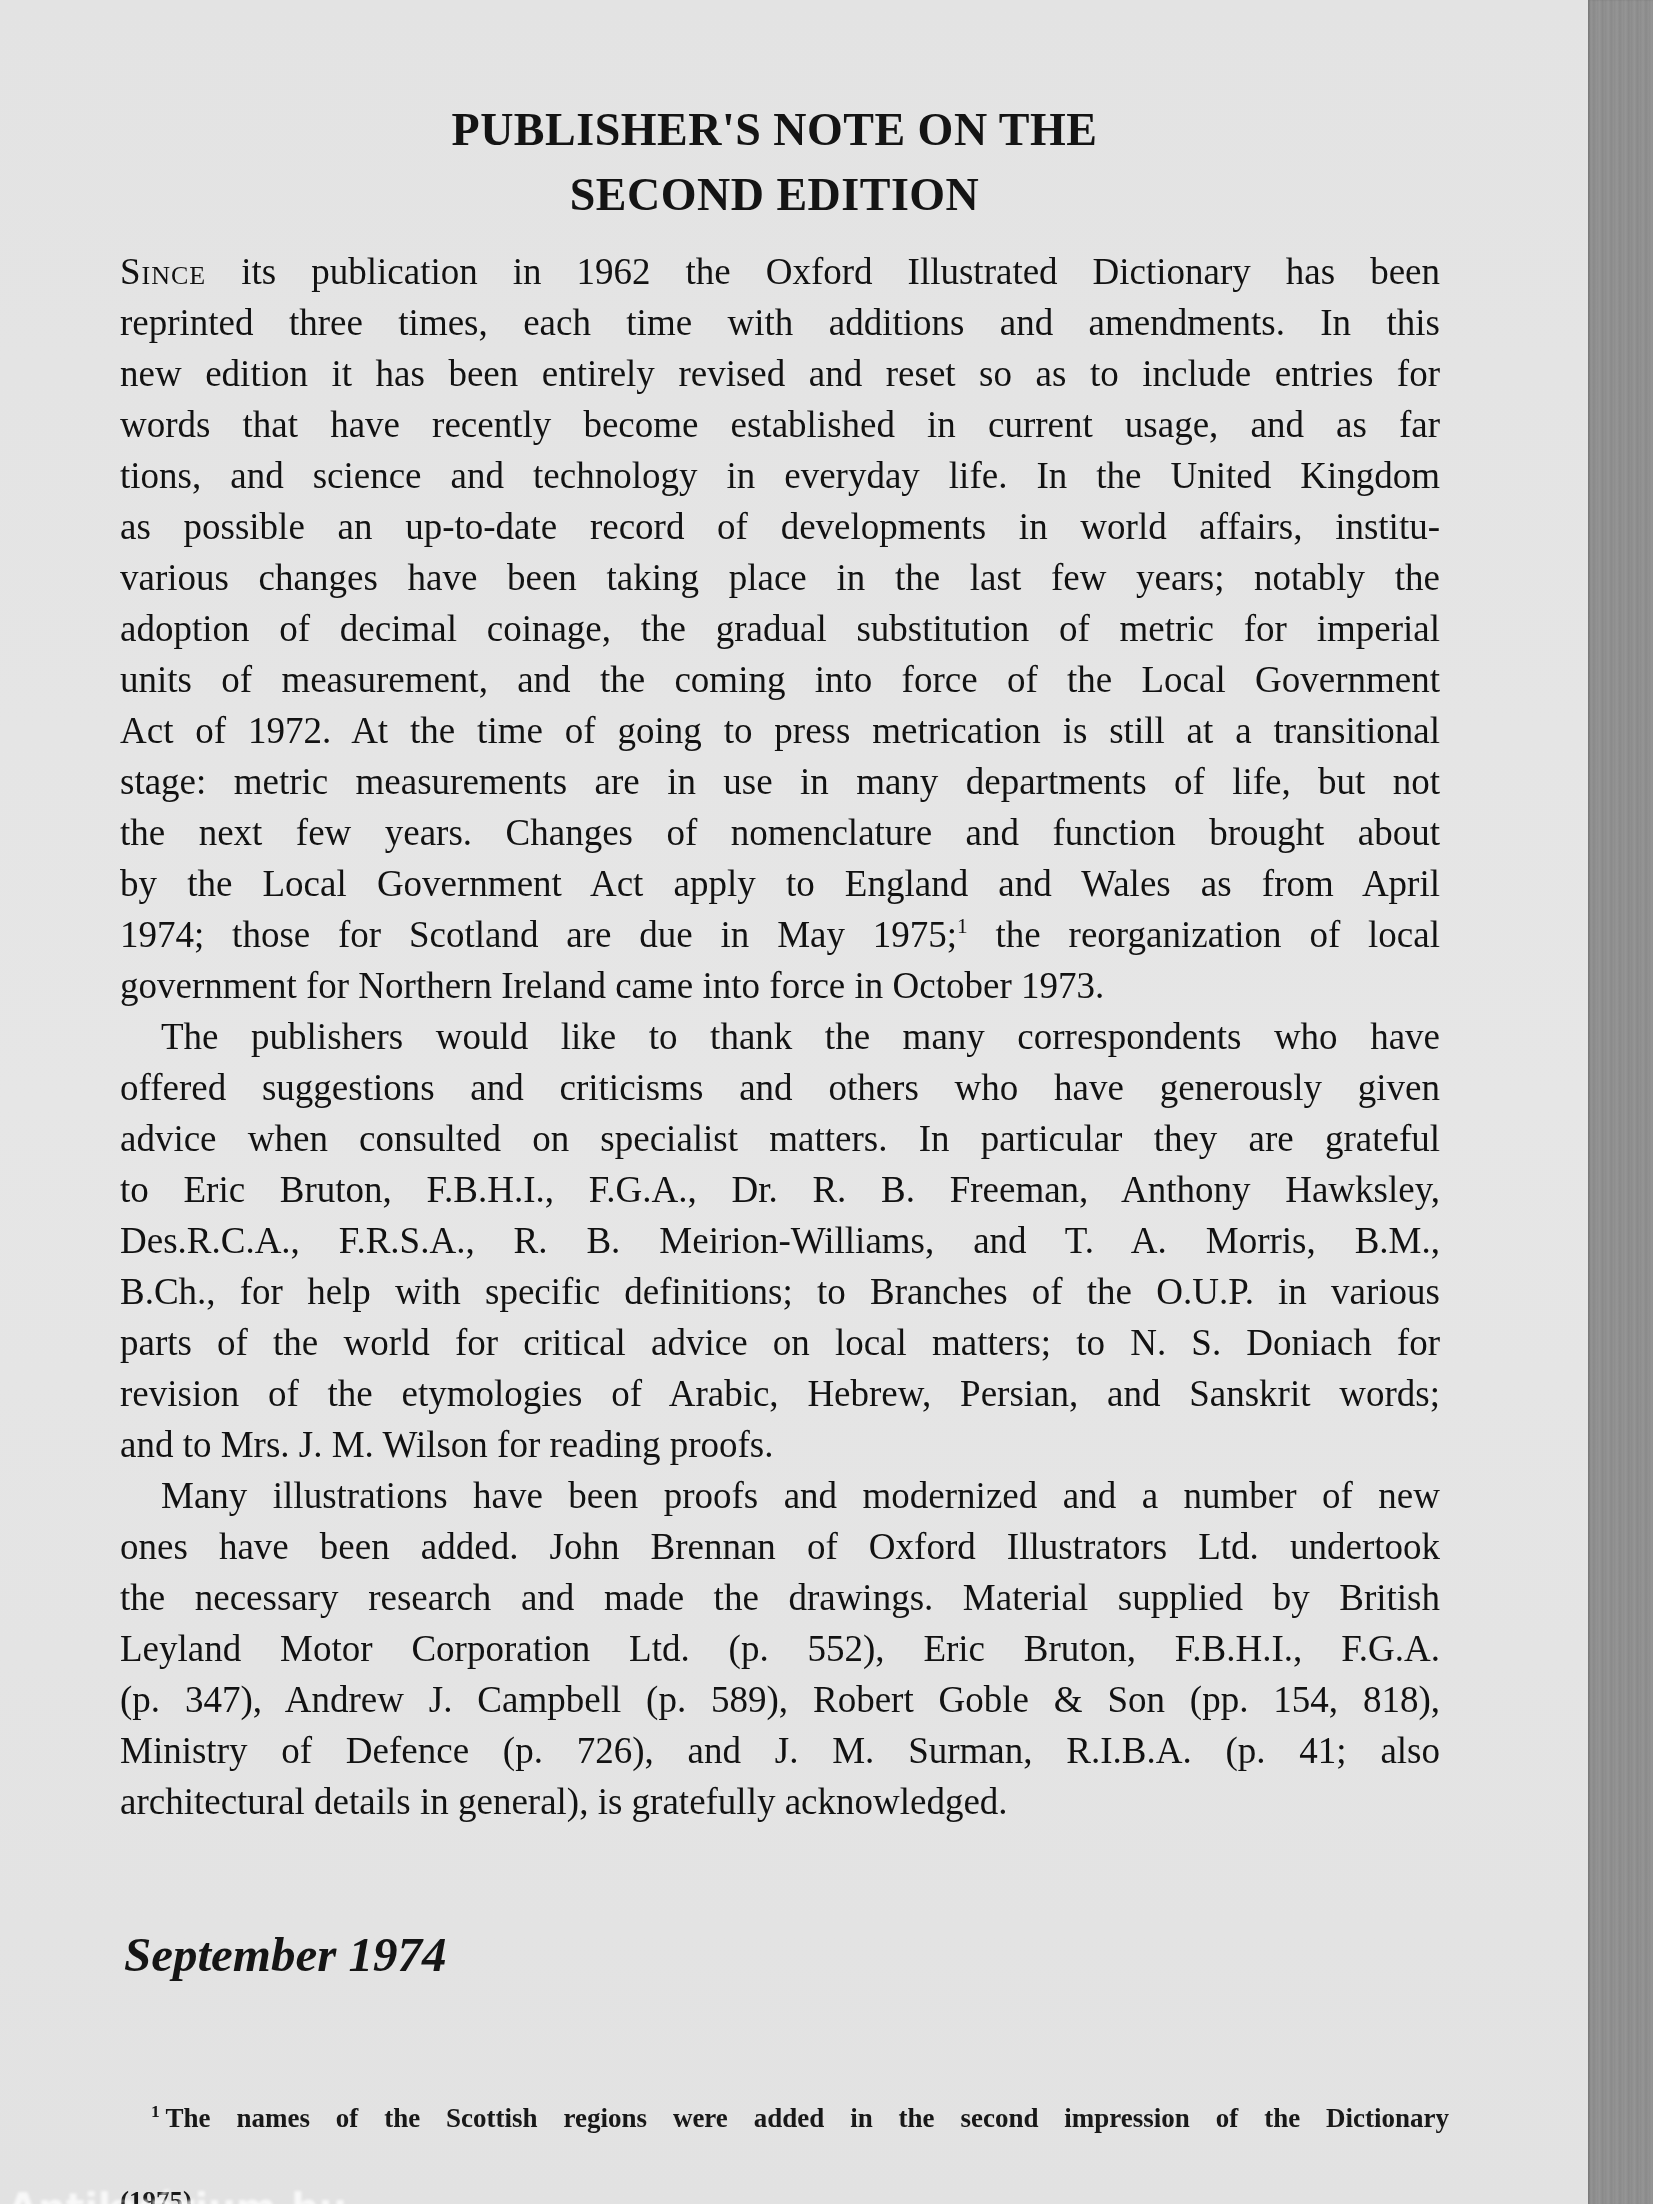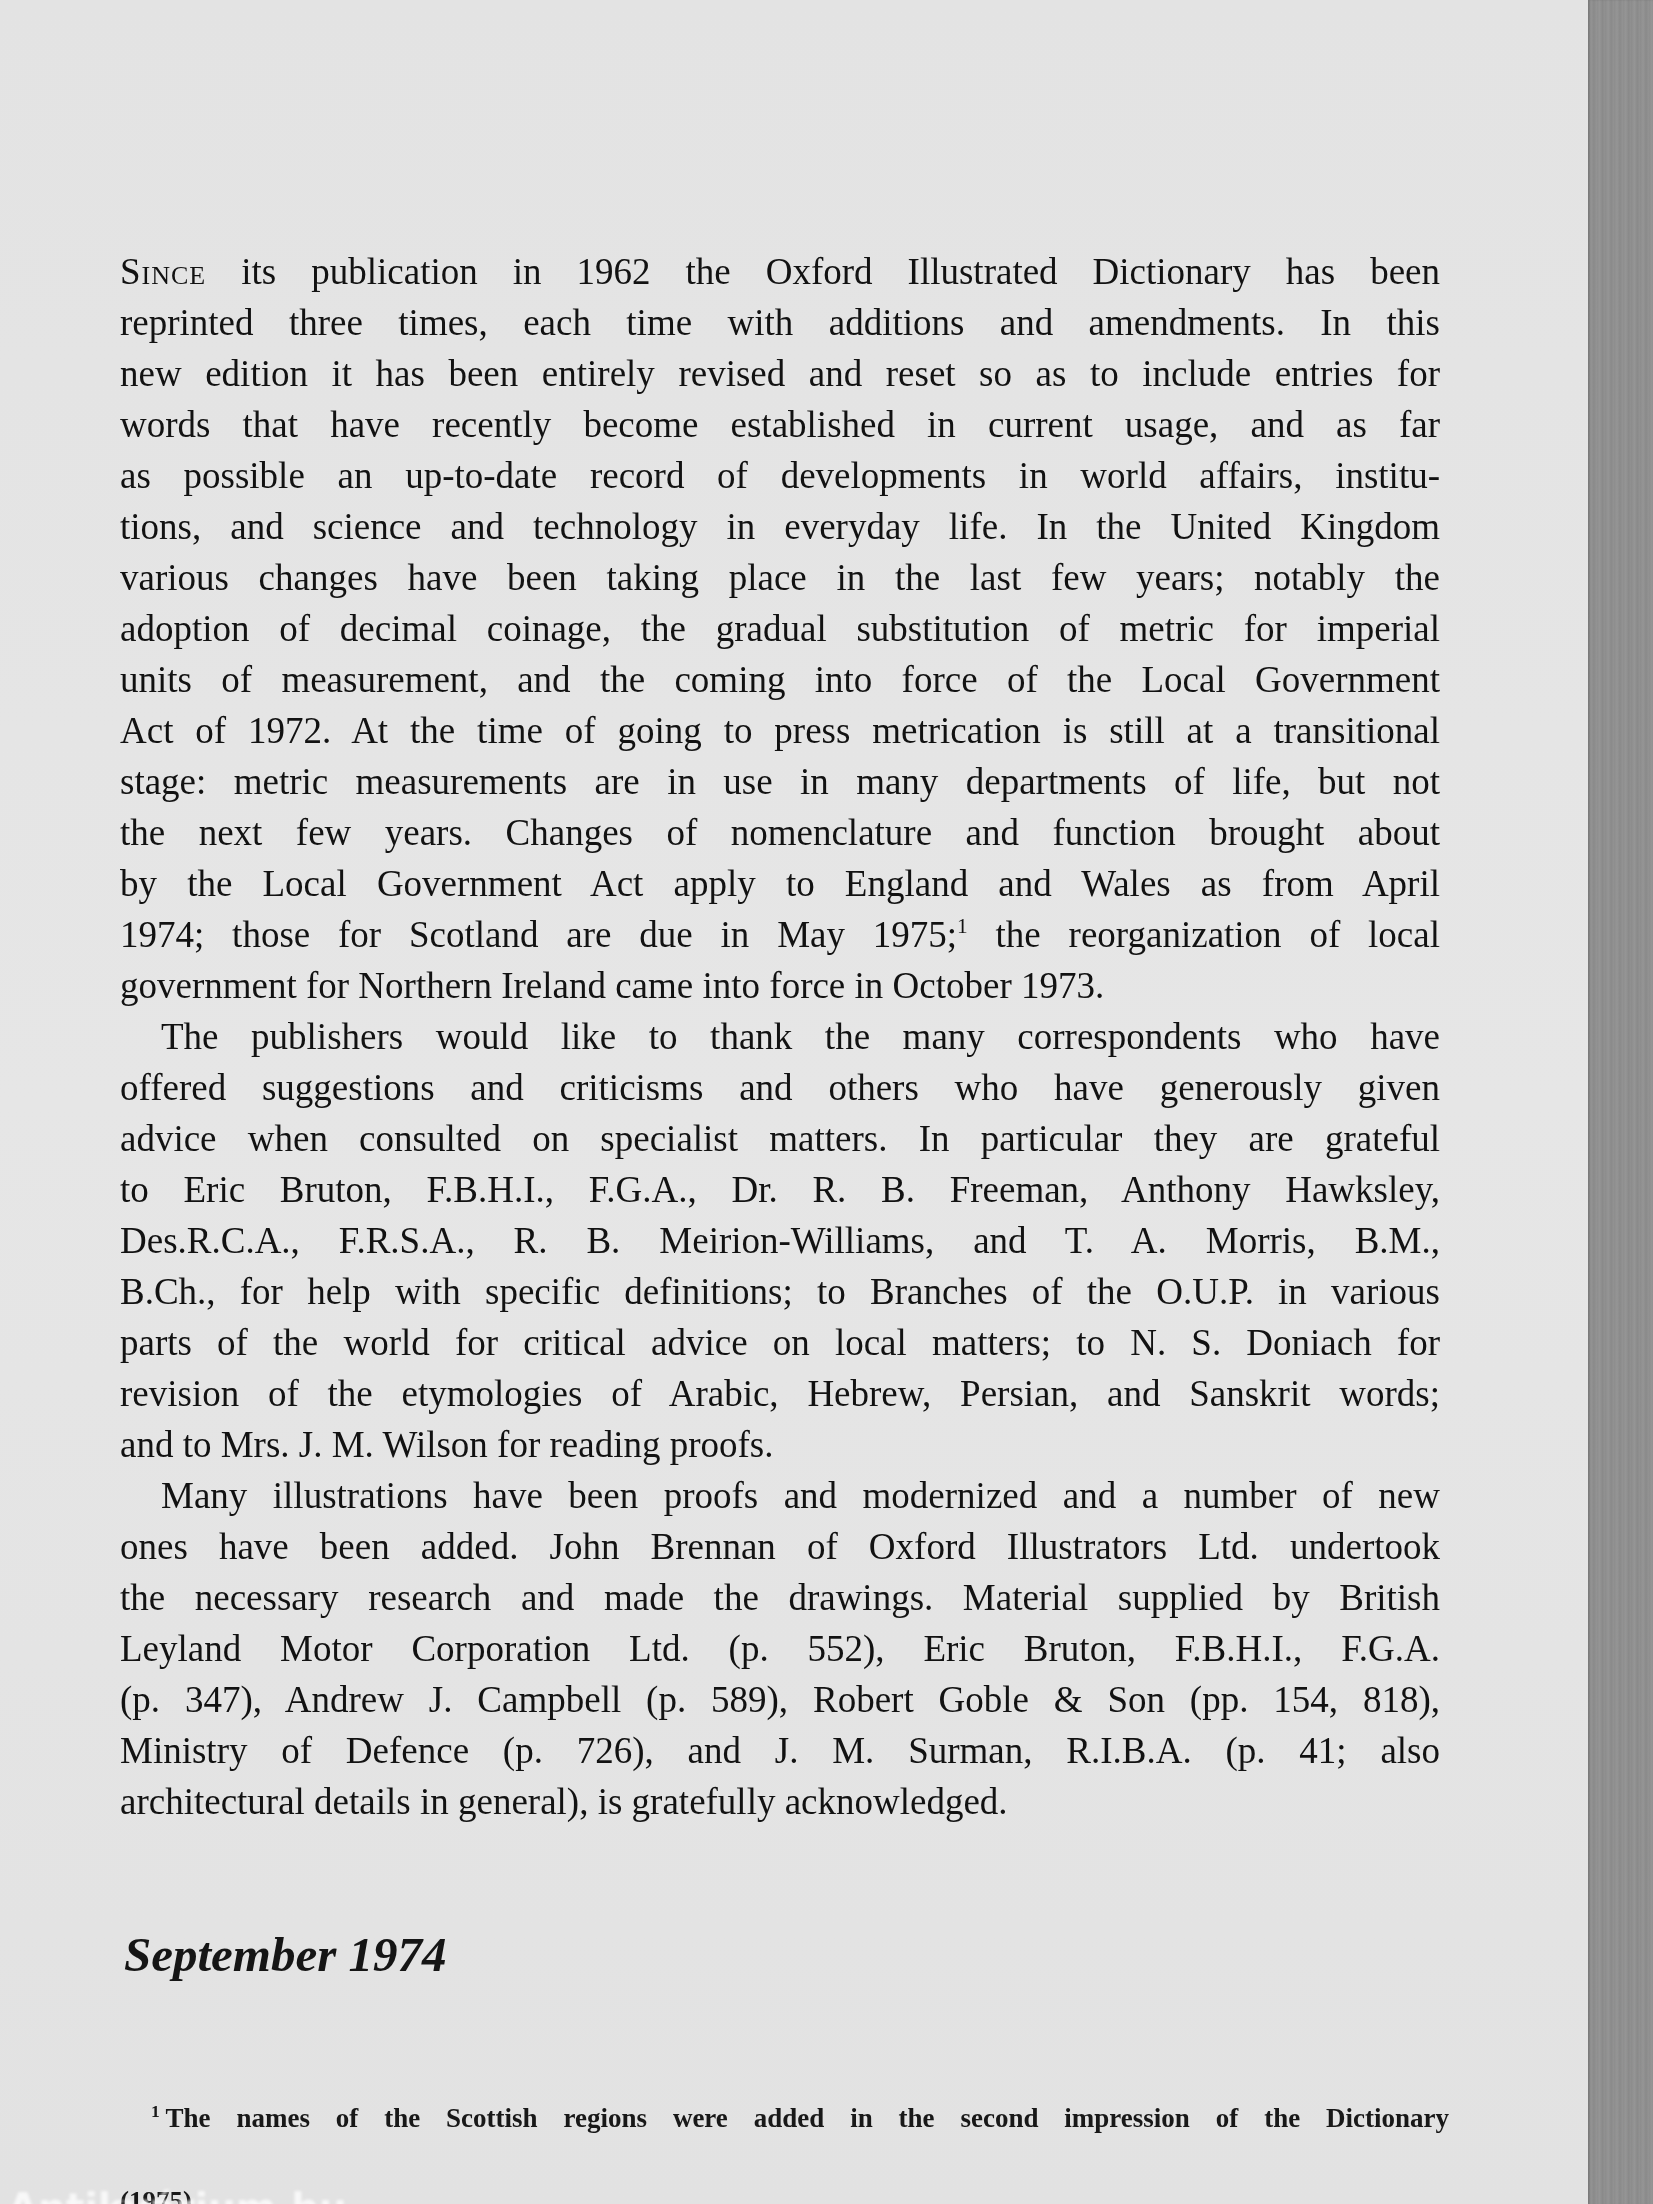--- a/index.html
+++ b/index.html
@@ -121,30 +121,34 @@
       color: rgba(255,255,255,0.75);
       filter: blur(1.5px);
       white-space: nowrap;
     }
   </style>
 </head>
 <body>
 
 <div class="page">
 
+  <h1 class="title">
+    <span class="line">PUBLISHER'S NOTE ON THE</span>
+    <span class="line">SECOND EDITION</span>
+  </h1>
 
   <div class="body-text">
 
     <div>
       <span class="tline"><span class="smallcaps">Since</span><span> its publication in 1962 the Oxford Illustrated Dictionary has been</span></span>
       <span class="tline">reprinted three times, each time with additions and amendments. In this</span>
       <span class="tline">new edition it has been entirely revised and reset so as to include entries for</span>
       <span class="tline">words that have recently become established in current usage, and as far</span>
+      <span class="tline">tions, and science and technology in everyday life. In the United Kingdom</span>
       <span class="tline">as possible an up-to-date record of developments in world affairs, institu-</span>
-      <span class="tline">tions, and science and technology in everyday life. In the United Kingdom</span>
       <span class="tline">various changes have been taking place in the last few years; notably the</span>
       <span class="tline">adoption of decimal coinage, the gradual substitution of metric for imperial</span>
       <span class="tline">units of measurement, and the coming into force of the Local Government</span>
       <span class="tline">Act of 1972. At the time of going to press metrication is still at a transitional</span>
       <span class="tline">stage: metric measurements are in use in many departments of life, but not</span>
       <span class="tline">the next few years. Changes of nomenclature and function brought about</span>
       <span class="tline">by the Local Government Act apply to England and Wales as from April</span>
       <span class="tline"><span>1974; those for Scotland are due in May 1975;</span><sup class="fnref">1</sup><span> the reorganization of local</span></span>
       <span class="tline last">government for Northern Ireland came into force in October 1973.</span>
     </div>

